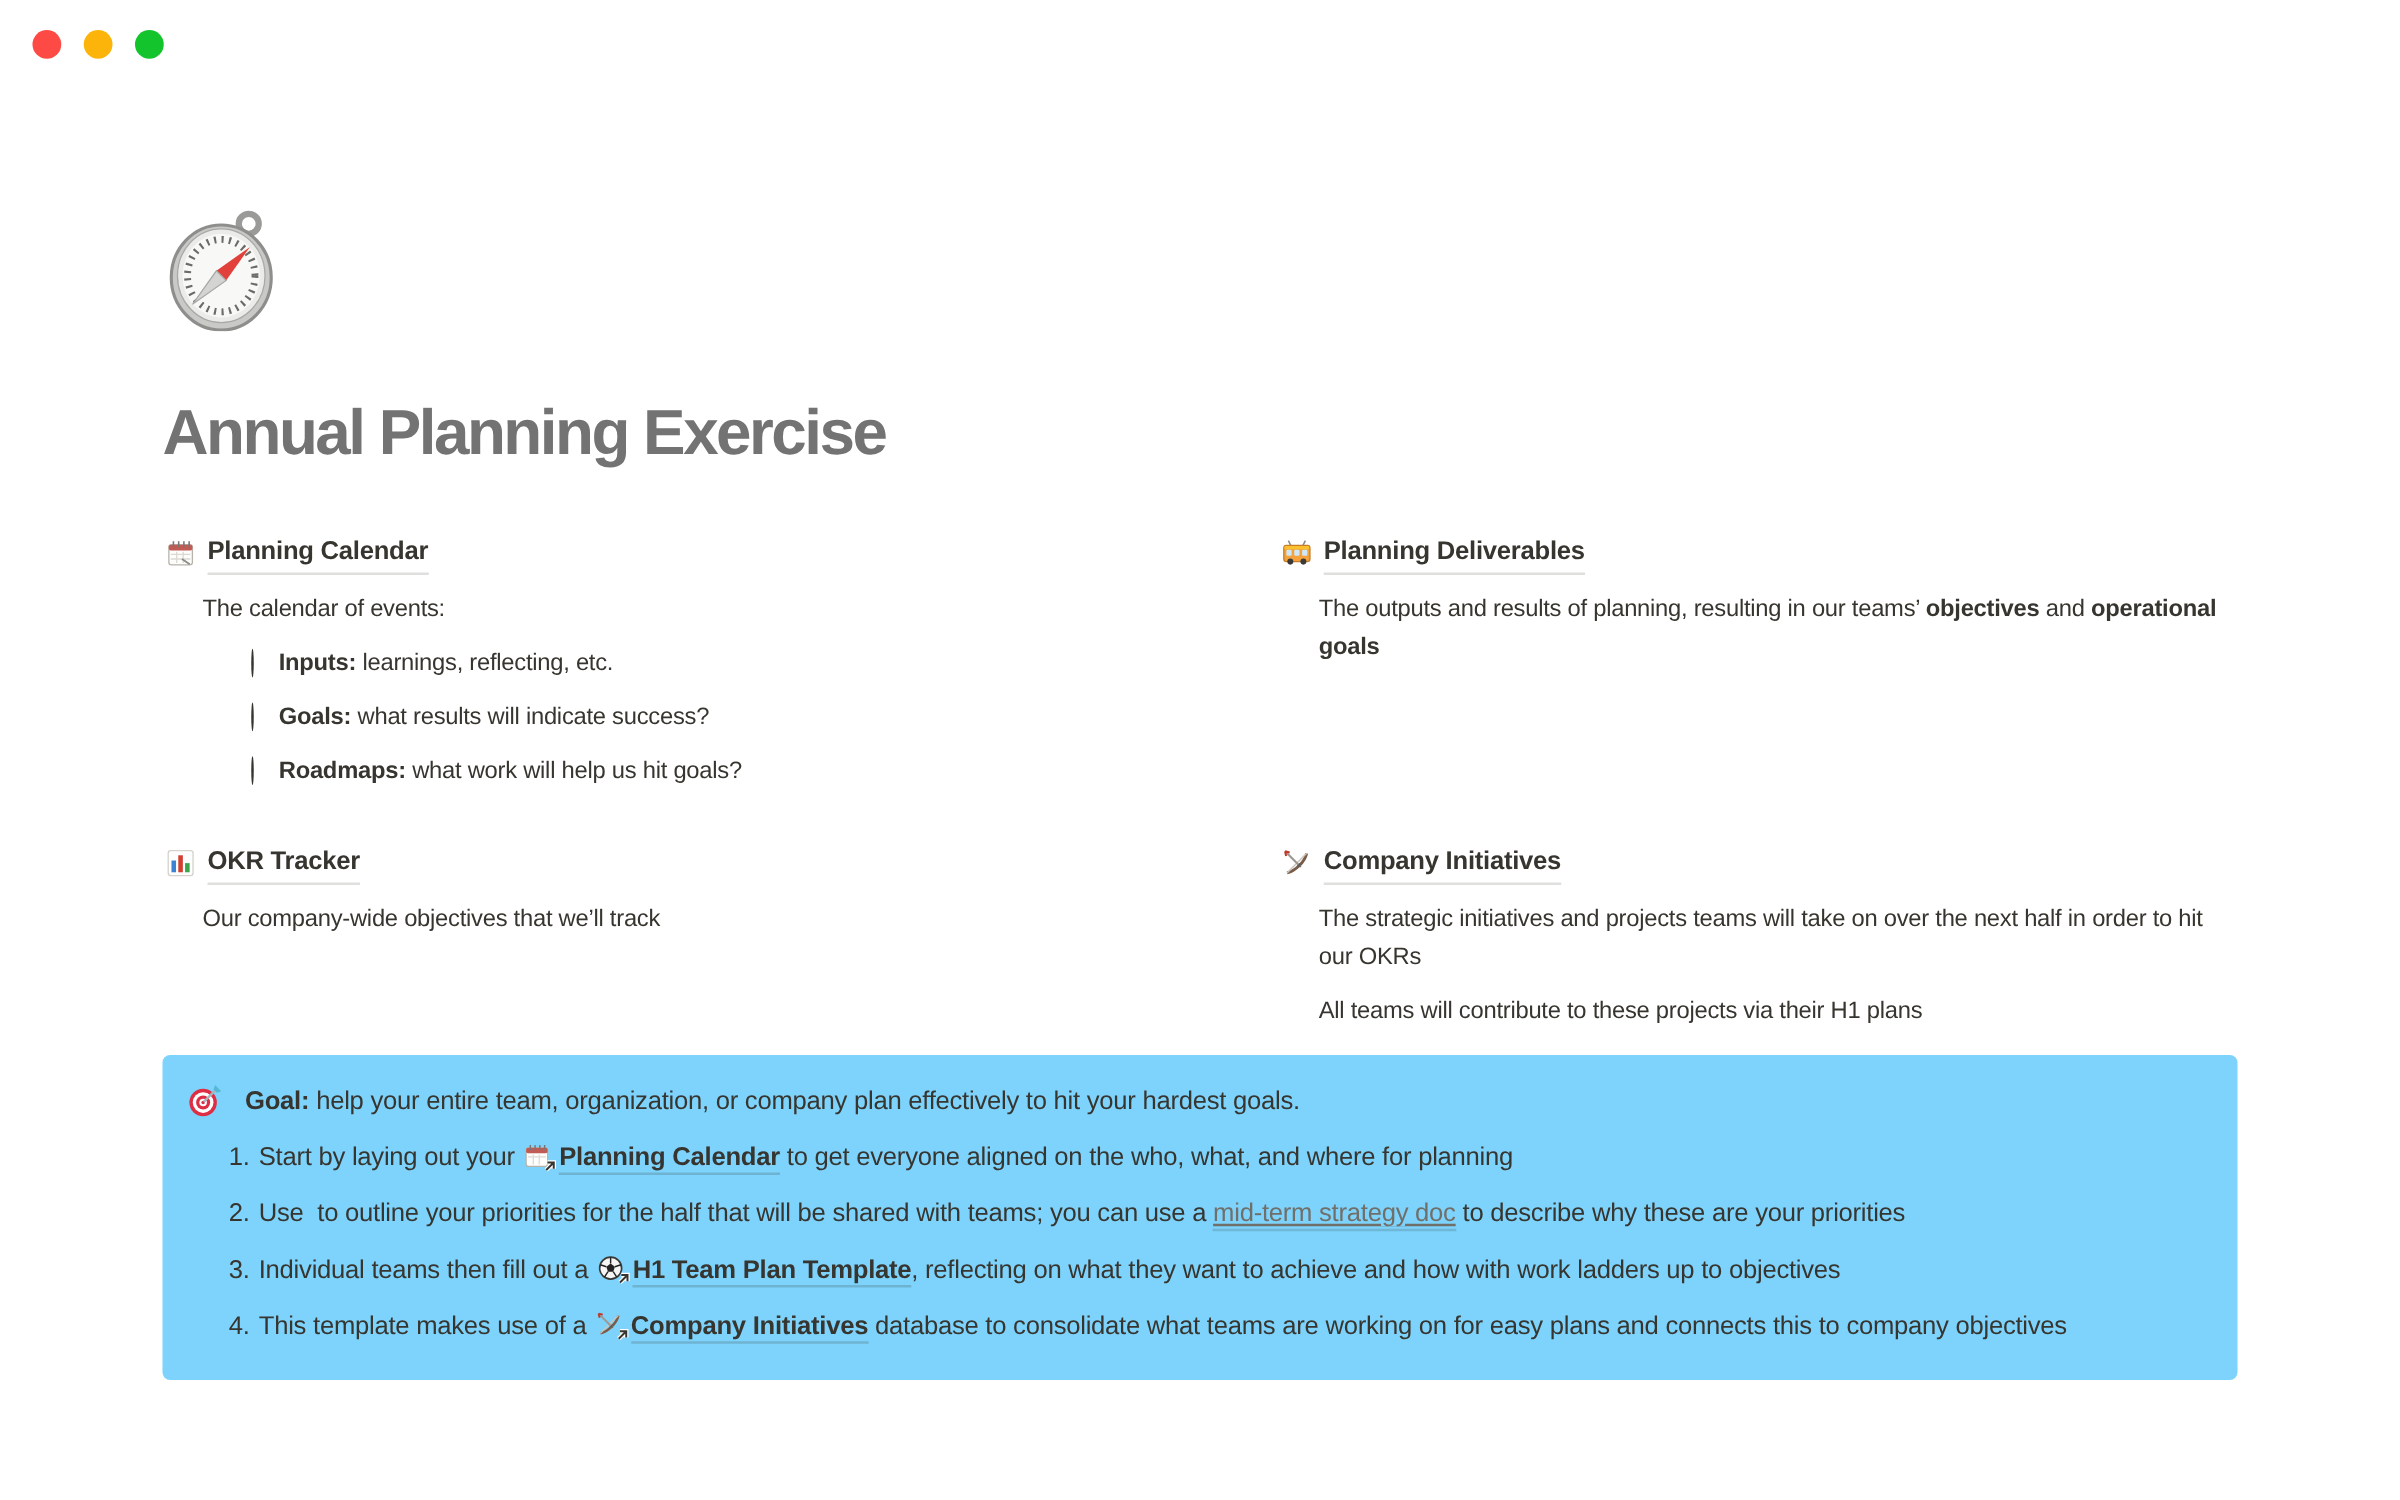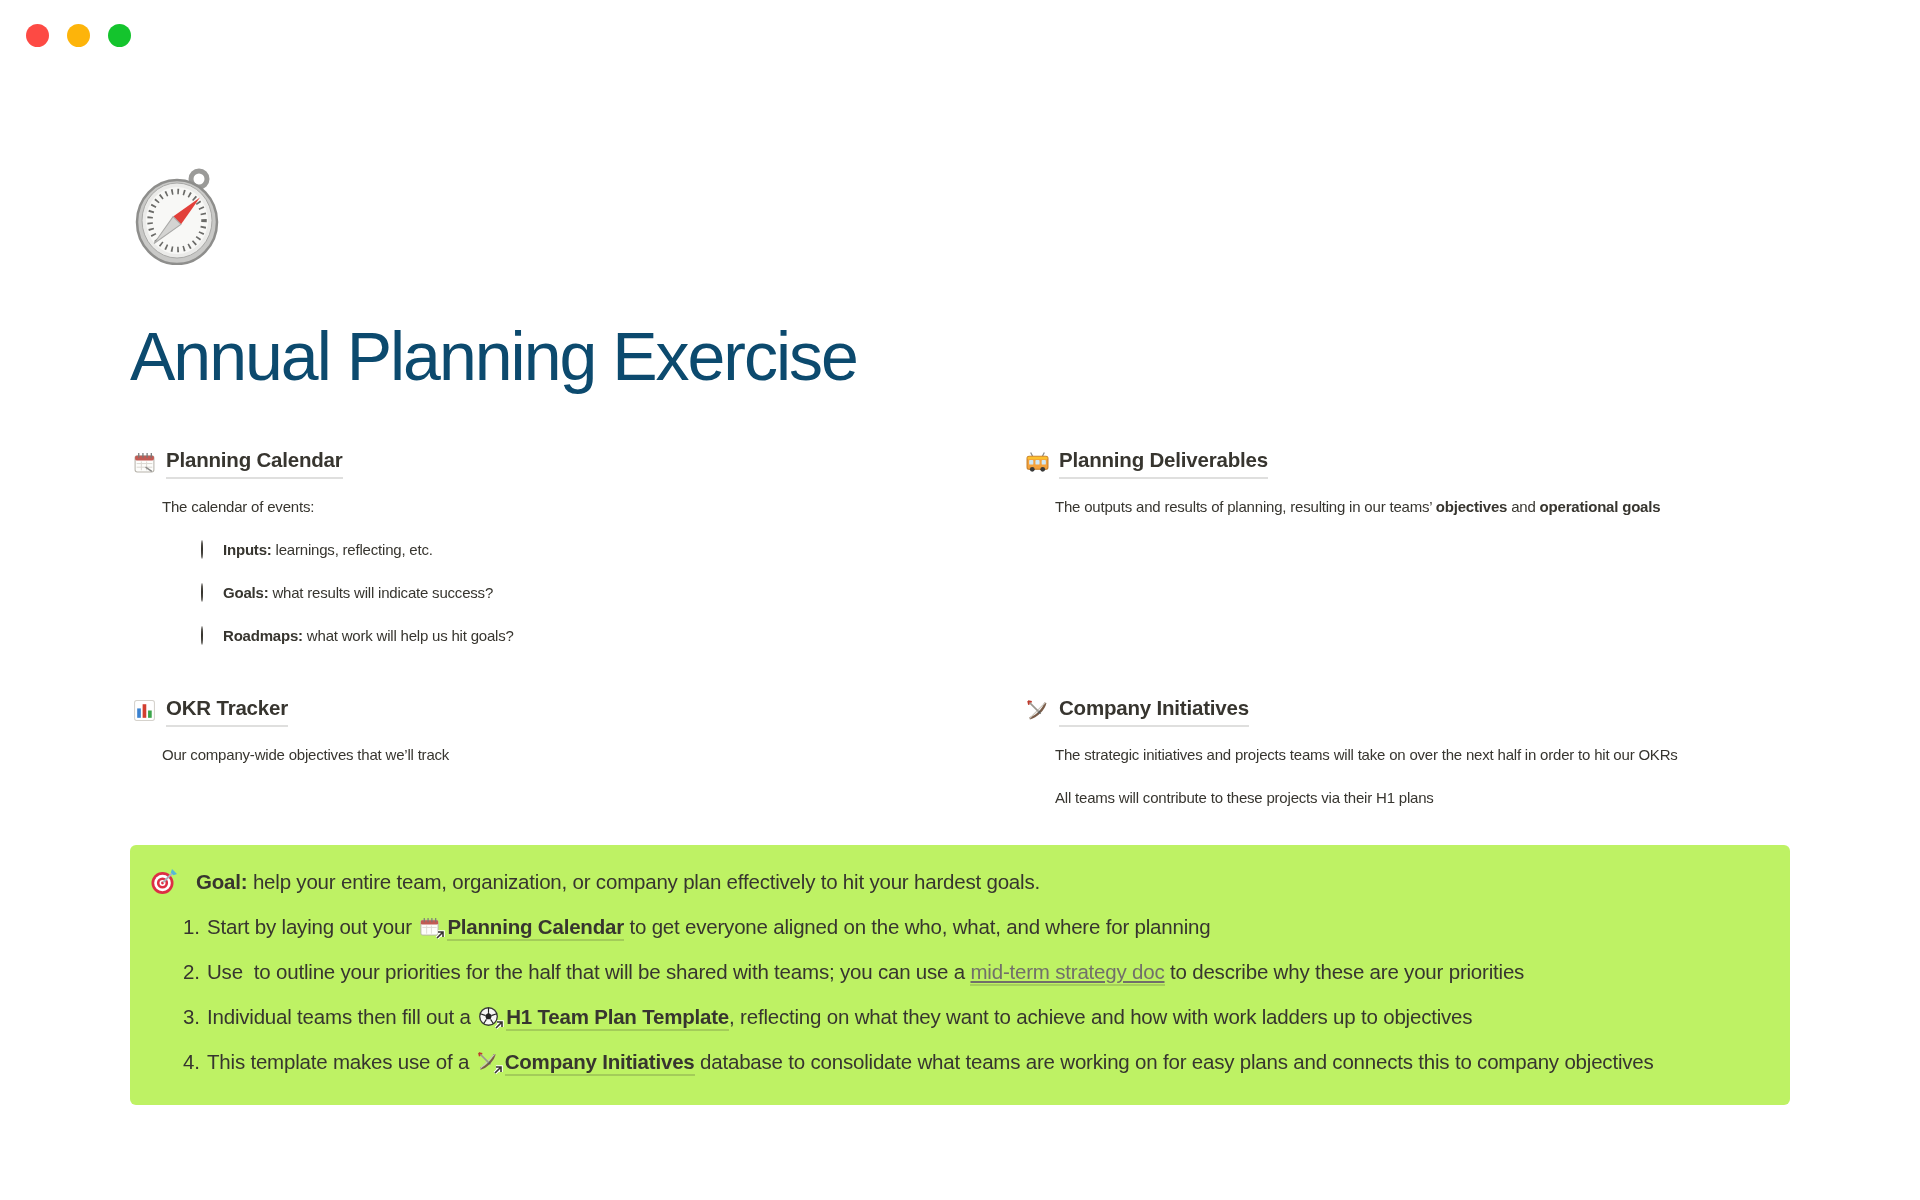--- a/index.html
+++ b/index.html
@@ -14,51 +14,51 @@
   .light.red{background:#fd4a44}
   .light.yellow{background:#fdb40a}
   .light.green{background:#14c42d}
 
   .content{padding:165px 130px 0}
 
   .page-icon{width:100px;height:100px;cursor:pointer}
   .page-icon svg{width:100px;height:100px;display:block}
 
   h1.page-title{
-    font-size:68px;line-height:1.15;font-weight:400;letter-spacing:-2px;
-    margin:52px 0 0;color:#0c4a6e;
+    font-size:51px;line-height:1.15;font-weight:700;letter-spacing:-2px;
+    margin:52px 0 0;color:#737373;
   }
 
   .grid{
     display:grid;grid-template-columns:1fr 1fr;column-gap:110px;row-gap:42px;
     margin-top:50px;
   }
   .cell-right{padding-left:8px}
 
   .sec-header{display:flex;align-items:center;gap:10px;padding-left:3px;line-height:30px;margin-bottom:13px}
   .hicon{width:23px;height:23px;flex:none}
   .hicon svg{width:23px;height:23px;display:block}
   .sec-title{
     font-weight:700;font-size:20.5px;color:#37352f;cursor:pointer;
     border-bottom:2px solid rgba(55,53,47,0.16);padding-bottom:2px;
   }
 
   ul.blist{list-style:none;margin:0;padding:0}
-  ul.blist li{display:flex;margin-bottom:13px;line-height:30px;font-size:15px}
+  ul.blist li{display:flex;margin-bottom:13px;line-height:30px;font-size:19px}
   ul.blist li:last-child{margin-bottom:0}
   .mbox{width:32px;flex:none;box-sizing:border-box;padding-left:10px}
   .disc{width:7px;height:7px;border-radius:50%;background:#37352f;margin-top:11.5px}
   .ring{width:8px;height:8px;border-radius:50%;border:1.6px solid #37352f;box-sizing:border-box;margin-top:11px;background:transparent}
   li.l2{margin-left:61px}
   .btext{flex:1;min-width:0}
   b{font-weight:700}
 
   
   .callout{
-    margin-top:32px;background:#bef264;border-radius:6px;
+    margin-top:20px;background:#7dd3fc;border-radius:6px;
     padding:22px 20px 28px;
   }
   .goal-row{display:flex;gap:18px;line-height:30px;font-size:20.5px}
   .goal-icon{width:28px;height:28px;flex:none;margin-top:1px}
   .goal-icon svg{width:28px;height:28px;display:block}
   ol.steps{list-style:none;margin:0;padding:0 0 0 33px}
   ol.steps li{display:flex;line-height:30px;font-size:20.5px;margin-top:15px}
   .num{width:24px;flex:none}
   .step-text{flex:1;min-width:0}
   .clamp{max-width:1510px}

